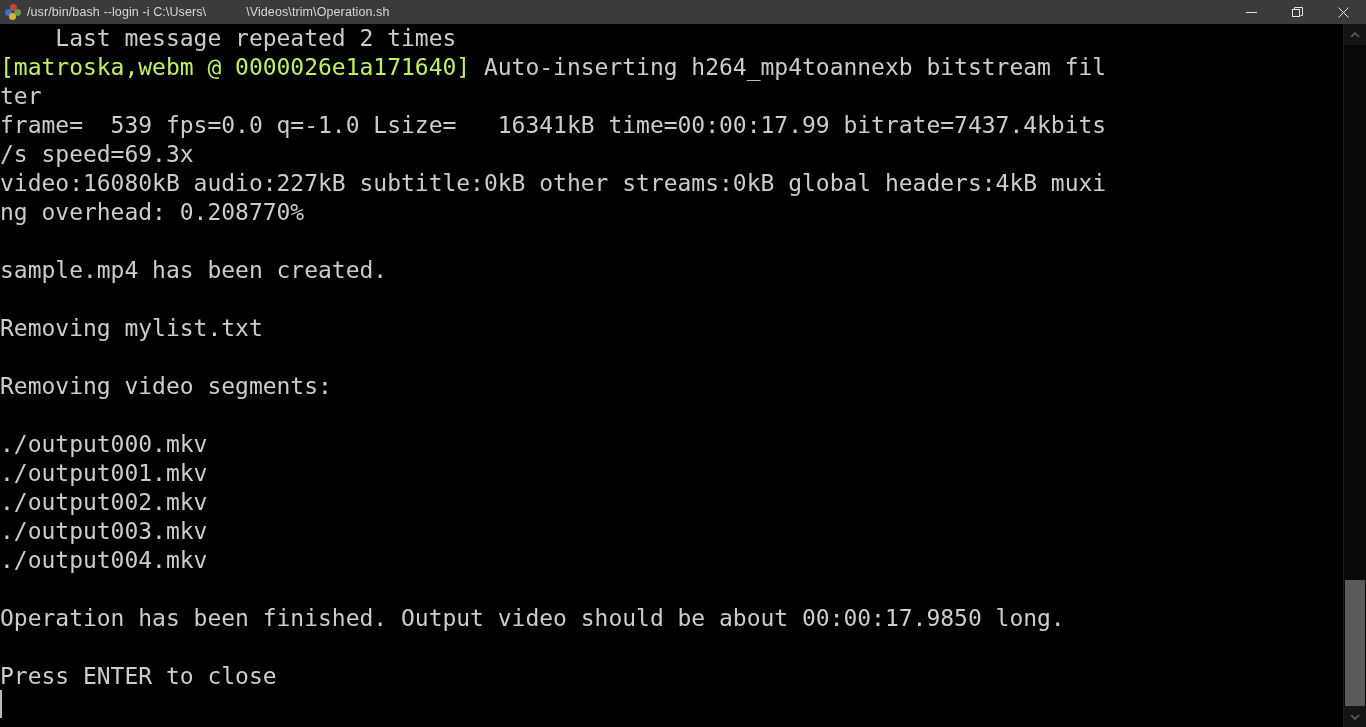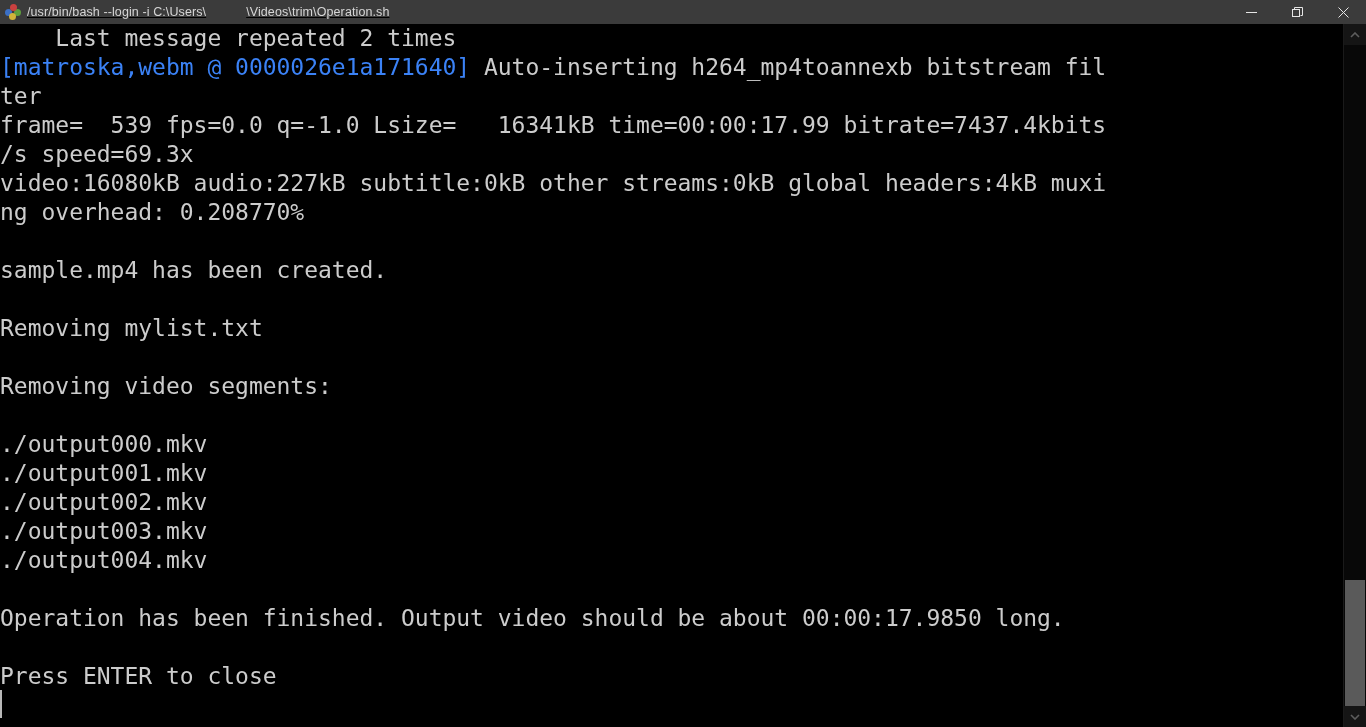--- a/index.html
+++ b/index.html
@@ -16,21 +16,20 @@
   }
 
   
   #window {
     width: 1366px;
     height: 727px;
     position: relative;
     background: #000000;
     display: flex;
     flex-direction: column;
-    text-decoration: underline;
   }
 
   #titlebar {
     height: 24px;
     background: #3b3b3b;
     display: flex;
     align-items: stretch;
     flex: 0 0 24px;
     position: relative;
     user-select: none;
@@ -116,21 +115,21 @@
     color: #c8c8c8;
     letter-spacing: -0.02px;
   }
 
   .tline {
     height: 29px;
     white-space: pre;
     overflow: hidden;
   }
   .fg-default { color: #cccccc; }
-  .fg-magenta { color: #3b82f6; }
+  .fg-magenta { color: #bef264; }
 
   #cursor {
     position: absolute;
     left: 0px;
     top: 666px;
     width: 2px;
     height: 28px;
     background: #b8b8b8;
   }
 

